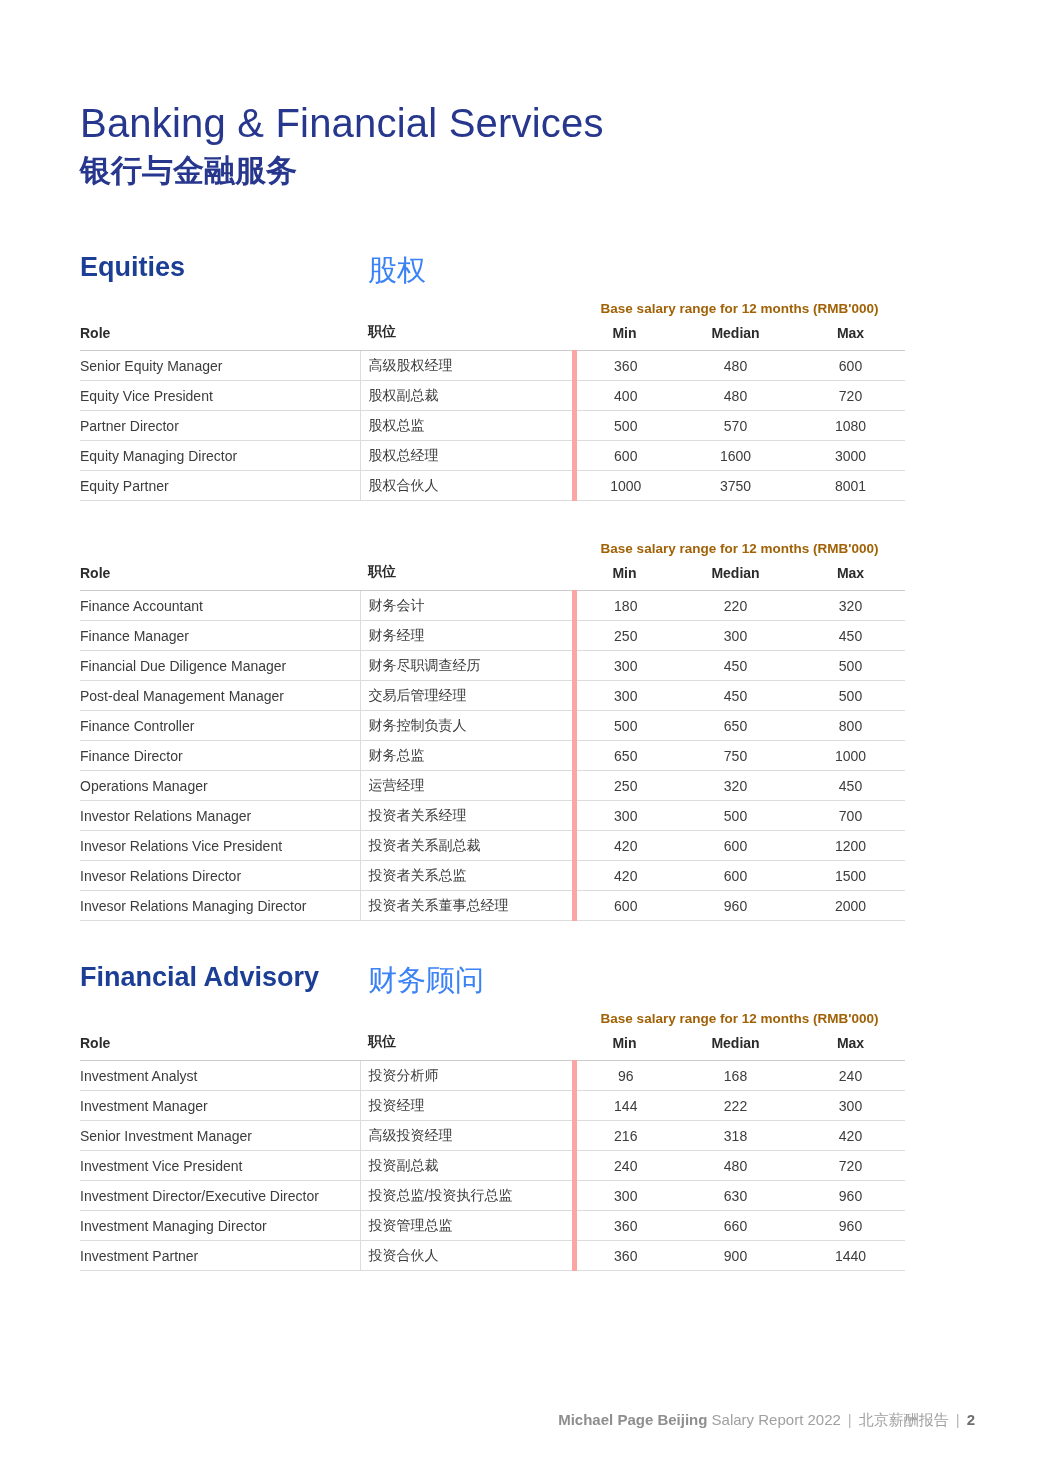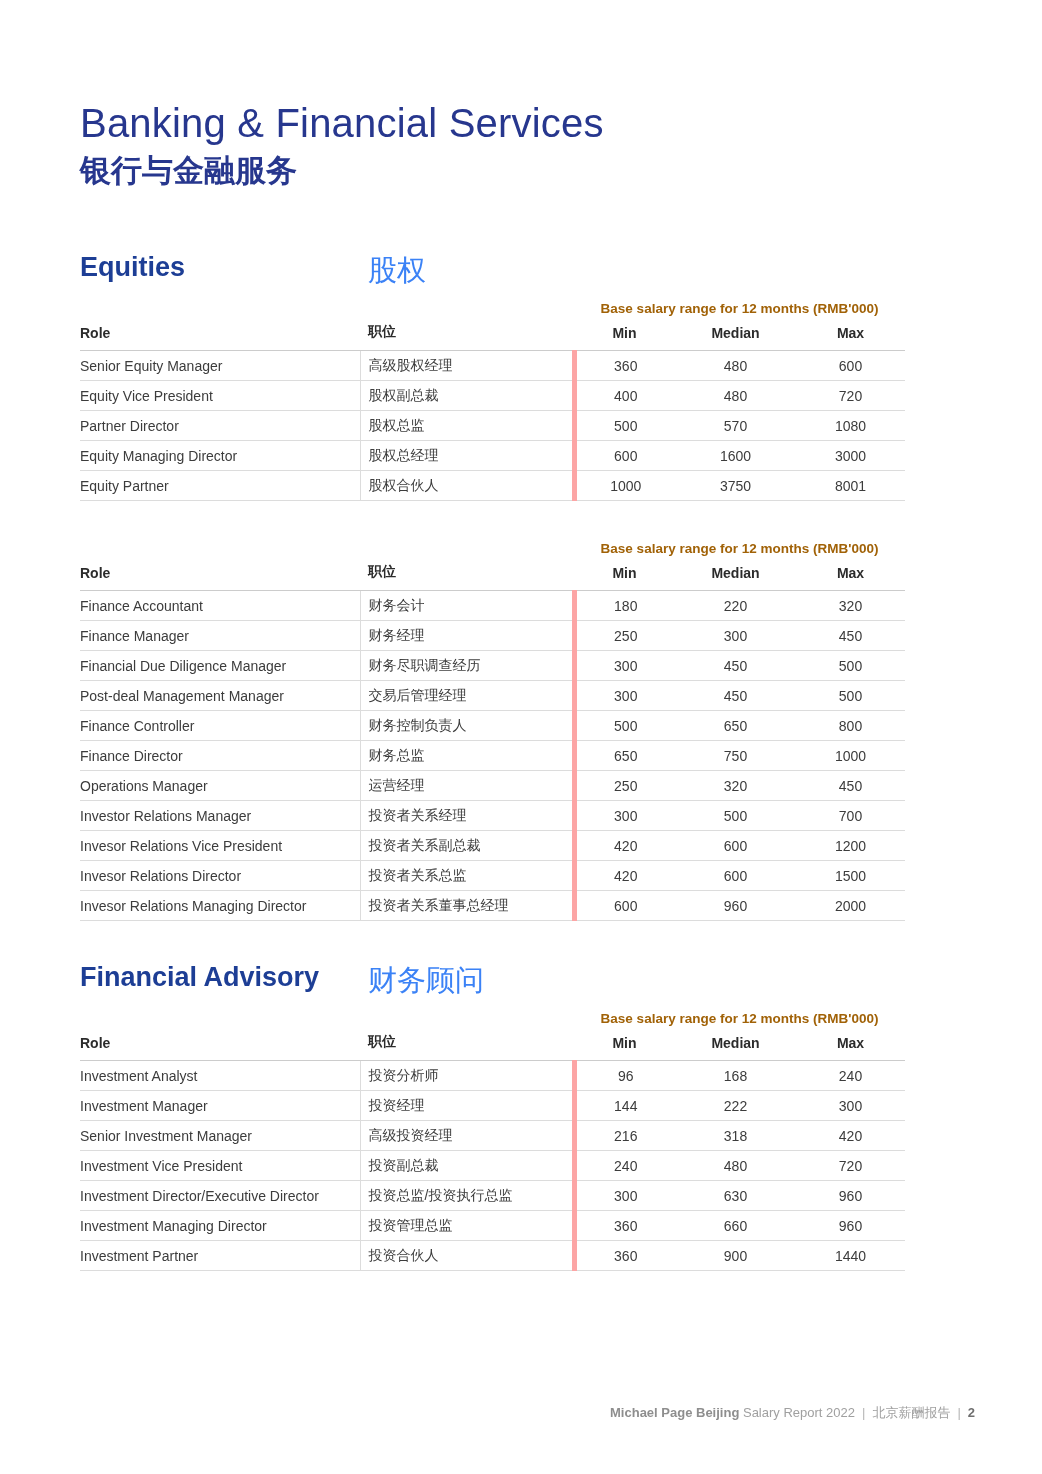--- a/index.html
+++ b/index.html
@@ -75,22 +75,22 @@
     font-size: 14px; color: #3c3c3c;
     border-bottom: 1px solid #dcdcdc;
     vertical-align: middle;
   }
   .salary-table tbody td.c-role { text-align: left; border-right: 1px solid #dcdcdc; padding-right: 8px; }
   .salary-table tbody td.c-zh   { text-align: left; padding-left: 8px; border-right: 5px solid #fca5a5; }
   .salary-table tbody td.c-num  { text-align: center; }
   
   .footer {
     position: absolute;
-    right: 67px; bottom: 52px;
-    font-size: 13px; color: #a0a0a0;
+    right: 67px; bottom: 44px;
+    font-size: 15px; color: #a0a0a0;
     white-space: nowrap;
   }
   .footer .brand { font-weight: 700; color: #8e8e8e; }
   .footer .sep { color: #b5b5b5; padding: 0 7px; }
   .footer .pagenum { font-weight: 700; color: #6f6f6f; }
 </style>
 </head>
 <body>
 
 <div class="content">

